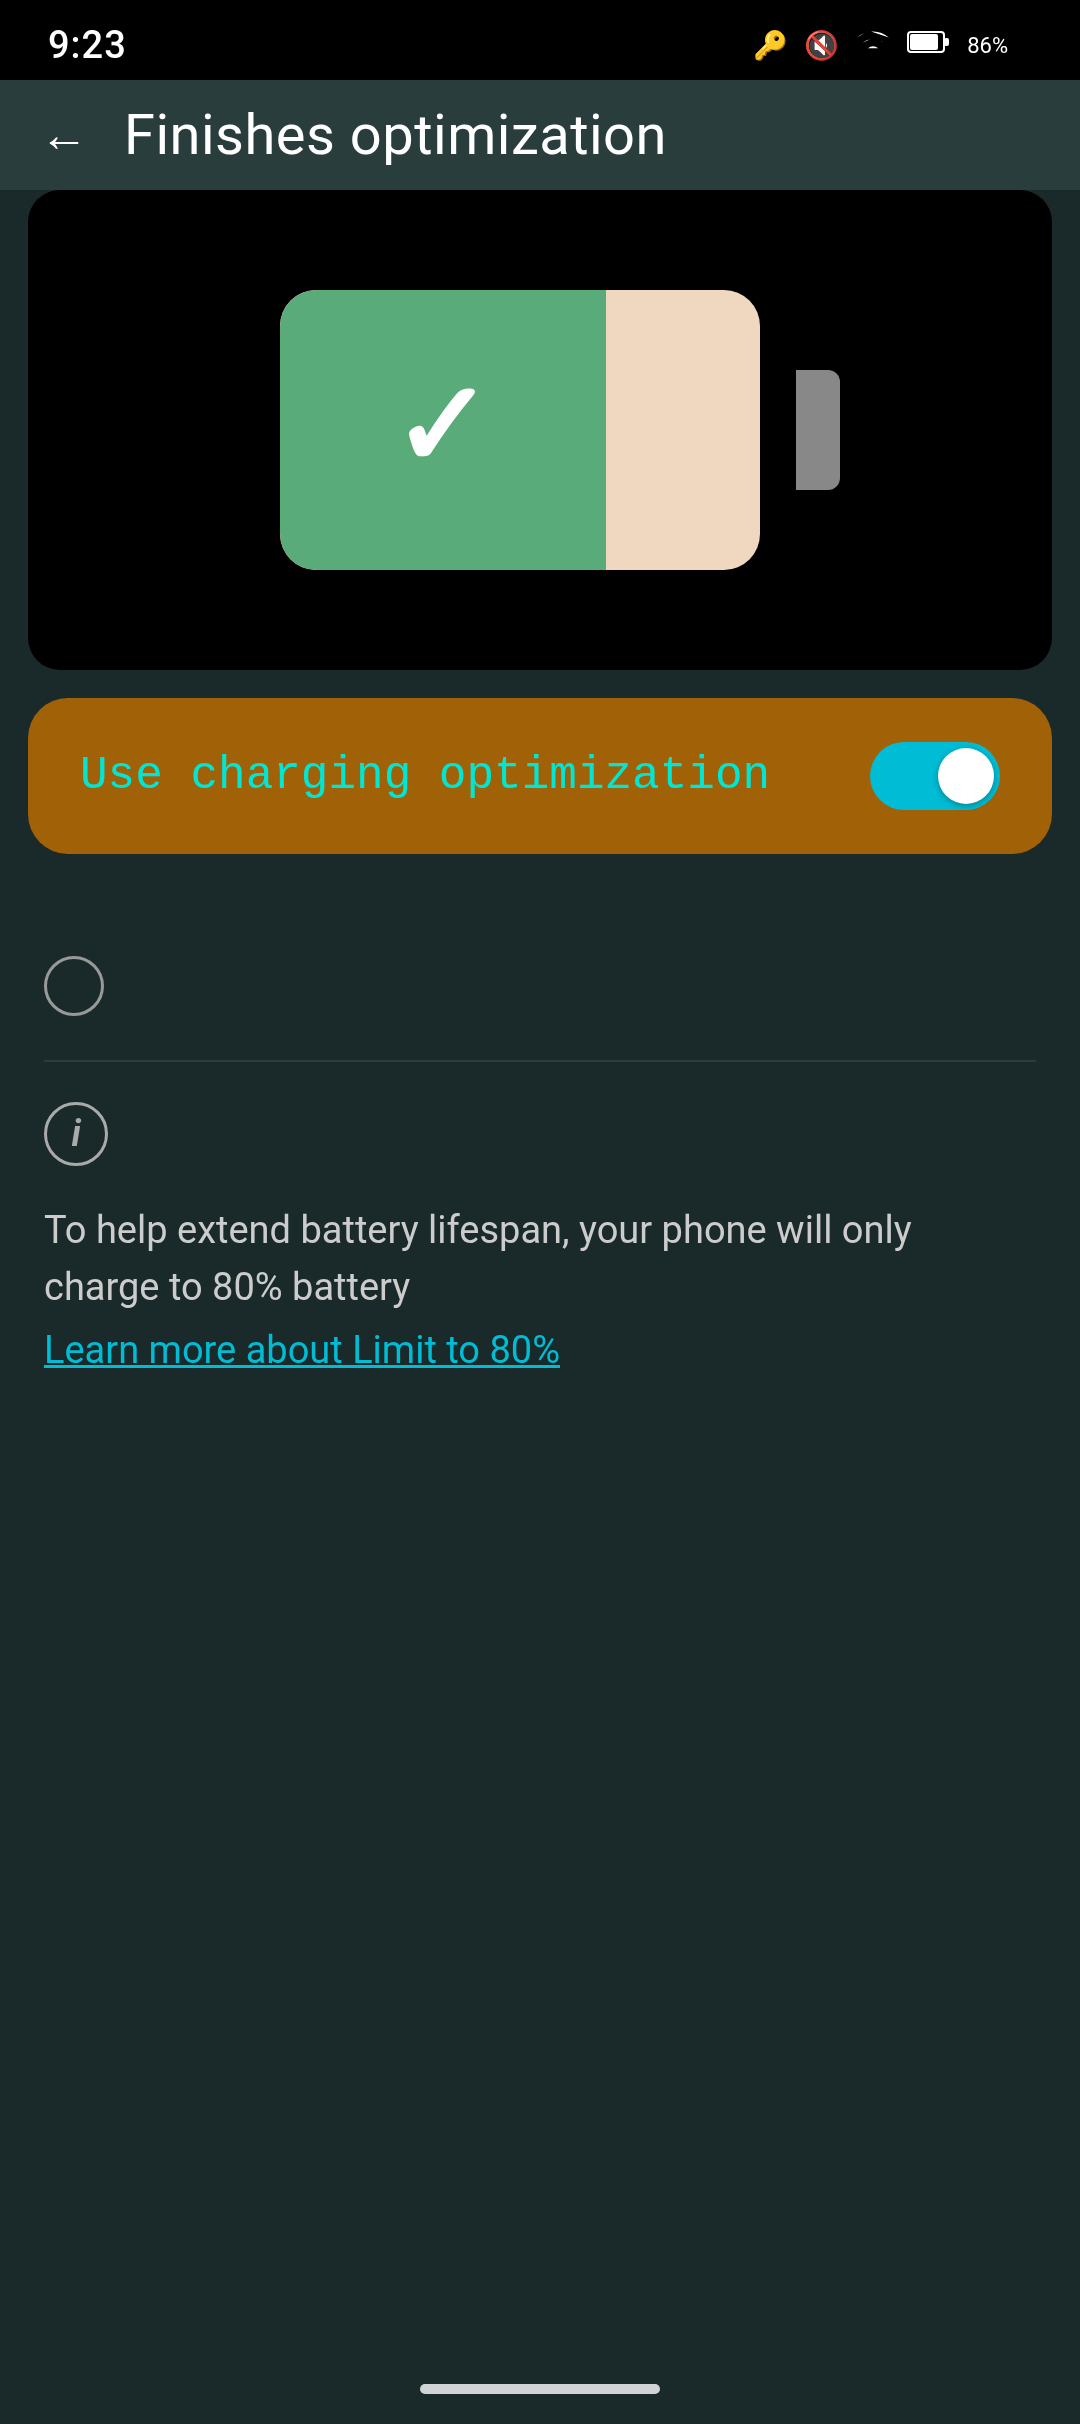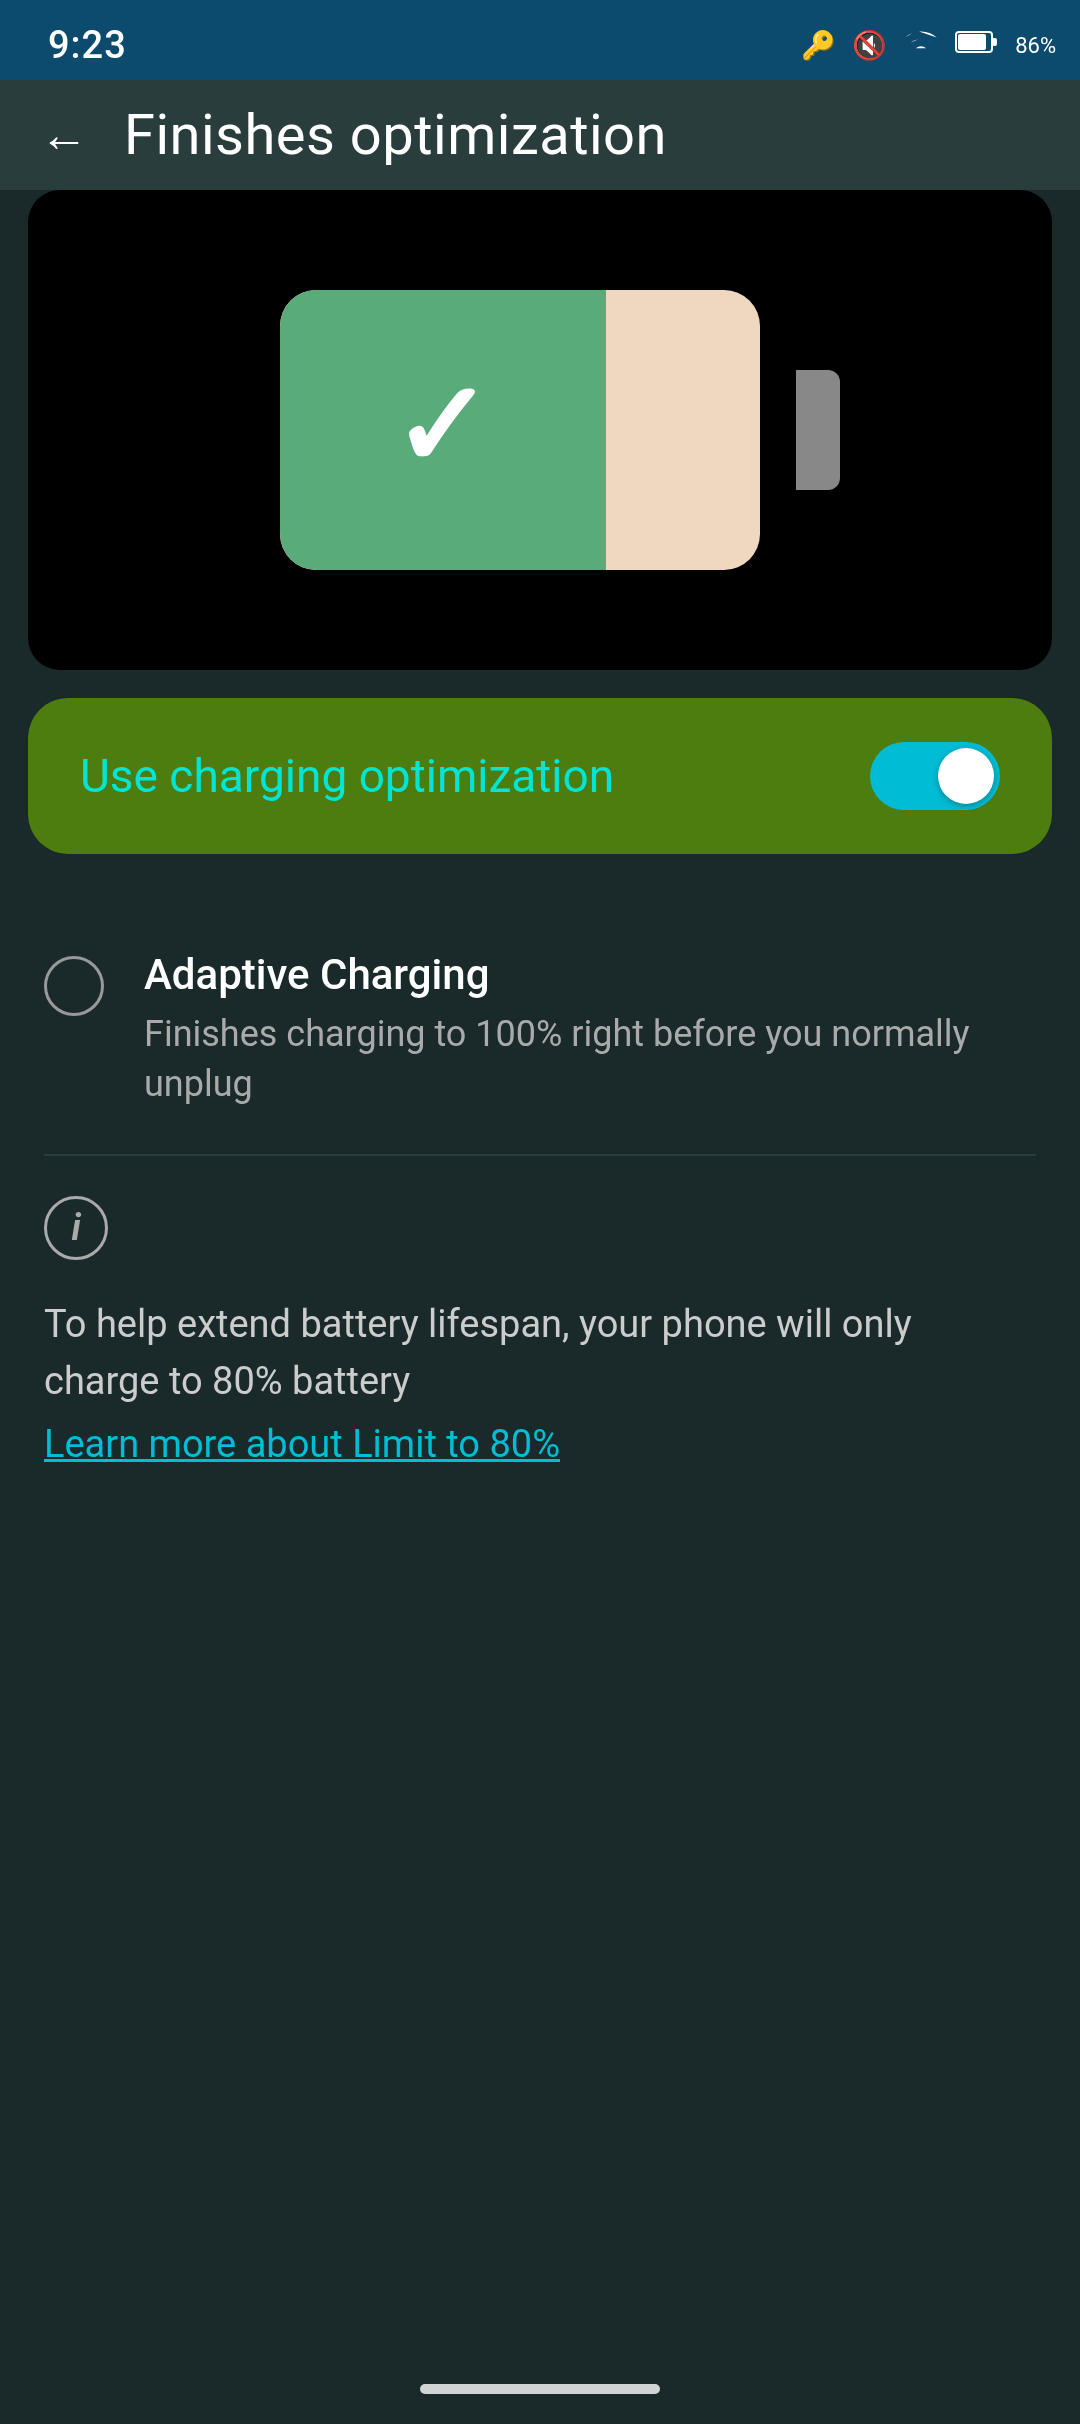--- a/index.html
+++ b/index.html
@@ -16,22 +16,22 @@
       font-family: 'Roboto', Arial, sans-serif;
       color: #ffffff;
       overflow-x: hidden;
     }
 
     
     .status-bar {
       display: flex;
       justify-content: space-between;
       align-items: center;
-      padding: 20px 24px 10px 48px;
-      background-color: #0c4a6e;
+      padding: 20px 72px 10px 48px;
+      background-color: #000000;
       height: 80px;
       gap: 16px;
     }
 
     .status-time {
       font-size: 38px;
       font-weight: 500;
       color: #ffffff;
       letter-spacing: 1px;
     }
@@ -139,27 +139,28 @@
       top: 50%;
       transform: translateY(-50%);
       width: 44px;
       height: 120px;
       background-color: #888888;
       border-radius: 0 12px 12px 0;
     }
 
     
     .toggle-card {
-      background-color: #4d7c0f;
+      background-color: #a16207;
       border-radius: 40px;
       padding: 44px 52px;
       display: flex;
       align-items: center;
       justify-content: space-between;
       margin-bottom: 52px;
+      font-family: Liberation Mono, monospace;
     }
 
     .toggle-label {
       font-size: 46px;
       color: #00e5d4;
       font-weight: 400;
     }
 
     
     .toggle-switch {
@@ -346,24 +347,20 @@
       <div class="toggle-knob"></div>
     </div>
   </div>
 
   <div class="radio-options">
 
     <div class="radio-option">
       <div class="radio-circle">
         
       </div>
-      <div class="radio-content">
-        <div class="radio-title">Adaptive Charging</div>
-        <div class="radio-desc">Finishes charging to 100% right before you normally unplug</div>
-      </div>
     </div>
 
     <div class="section-divider"></div>
 
 
   </div>
 
   <div class="info-section">
     <div class="info-icon-circle">
       <span class="info-i">i</span>

